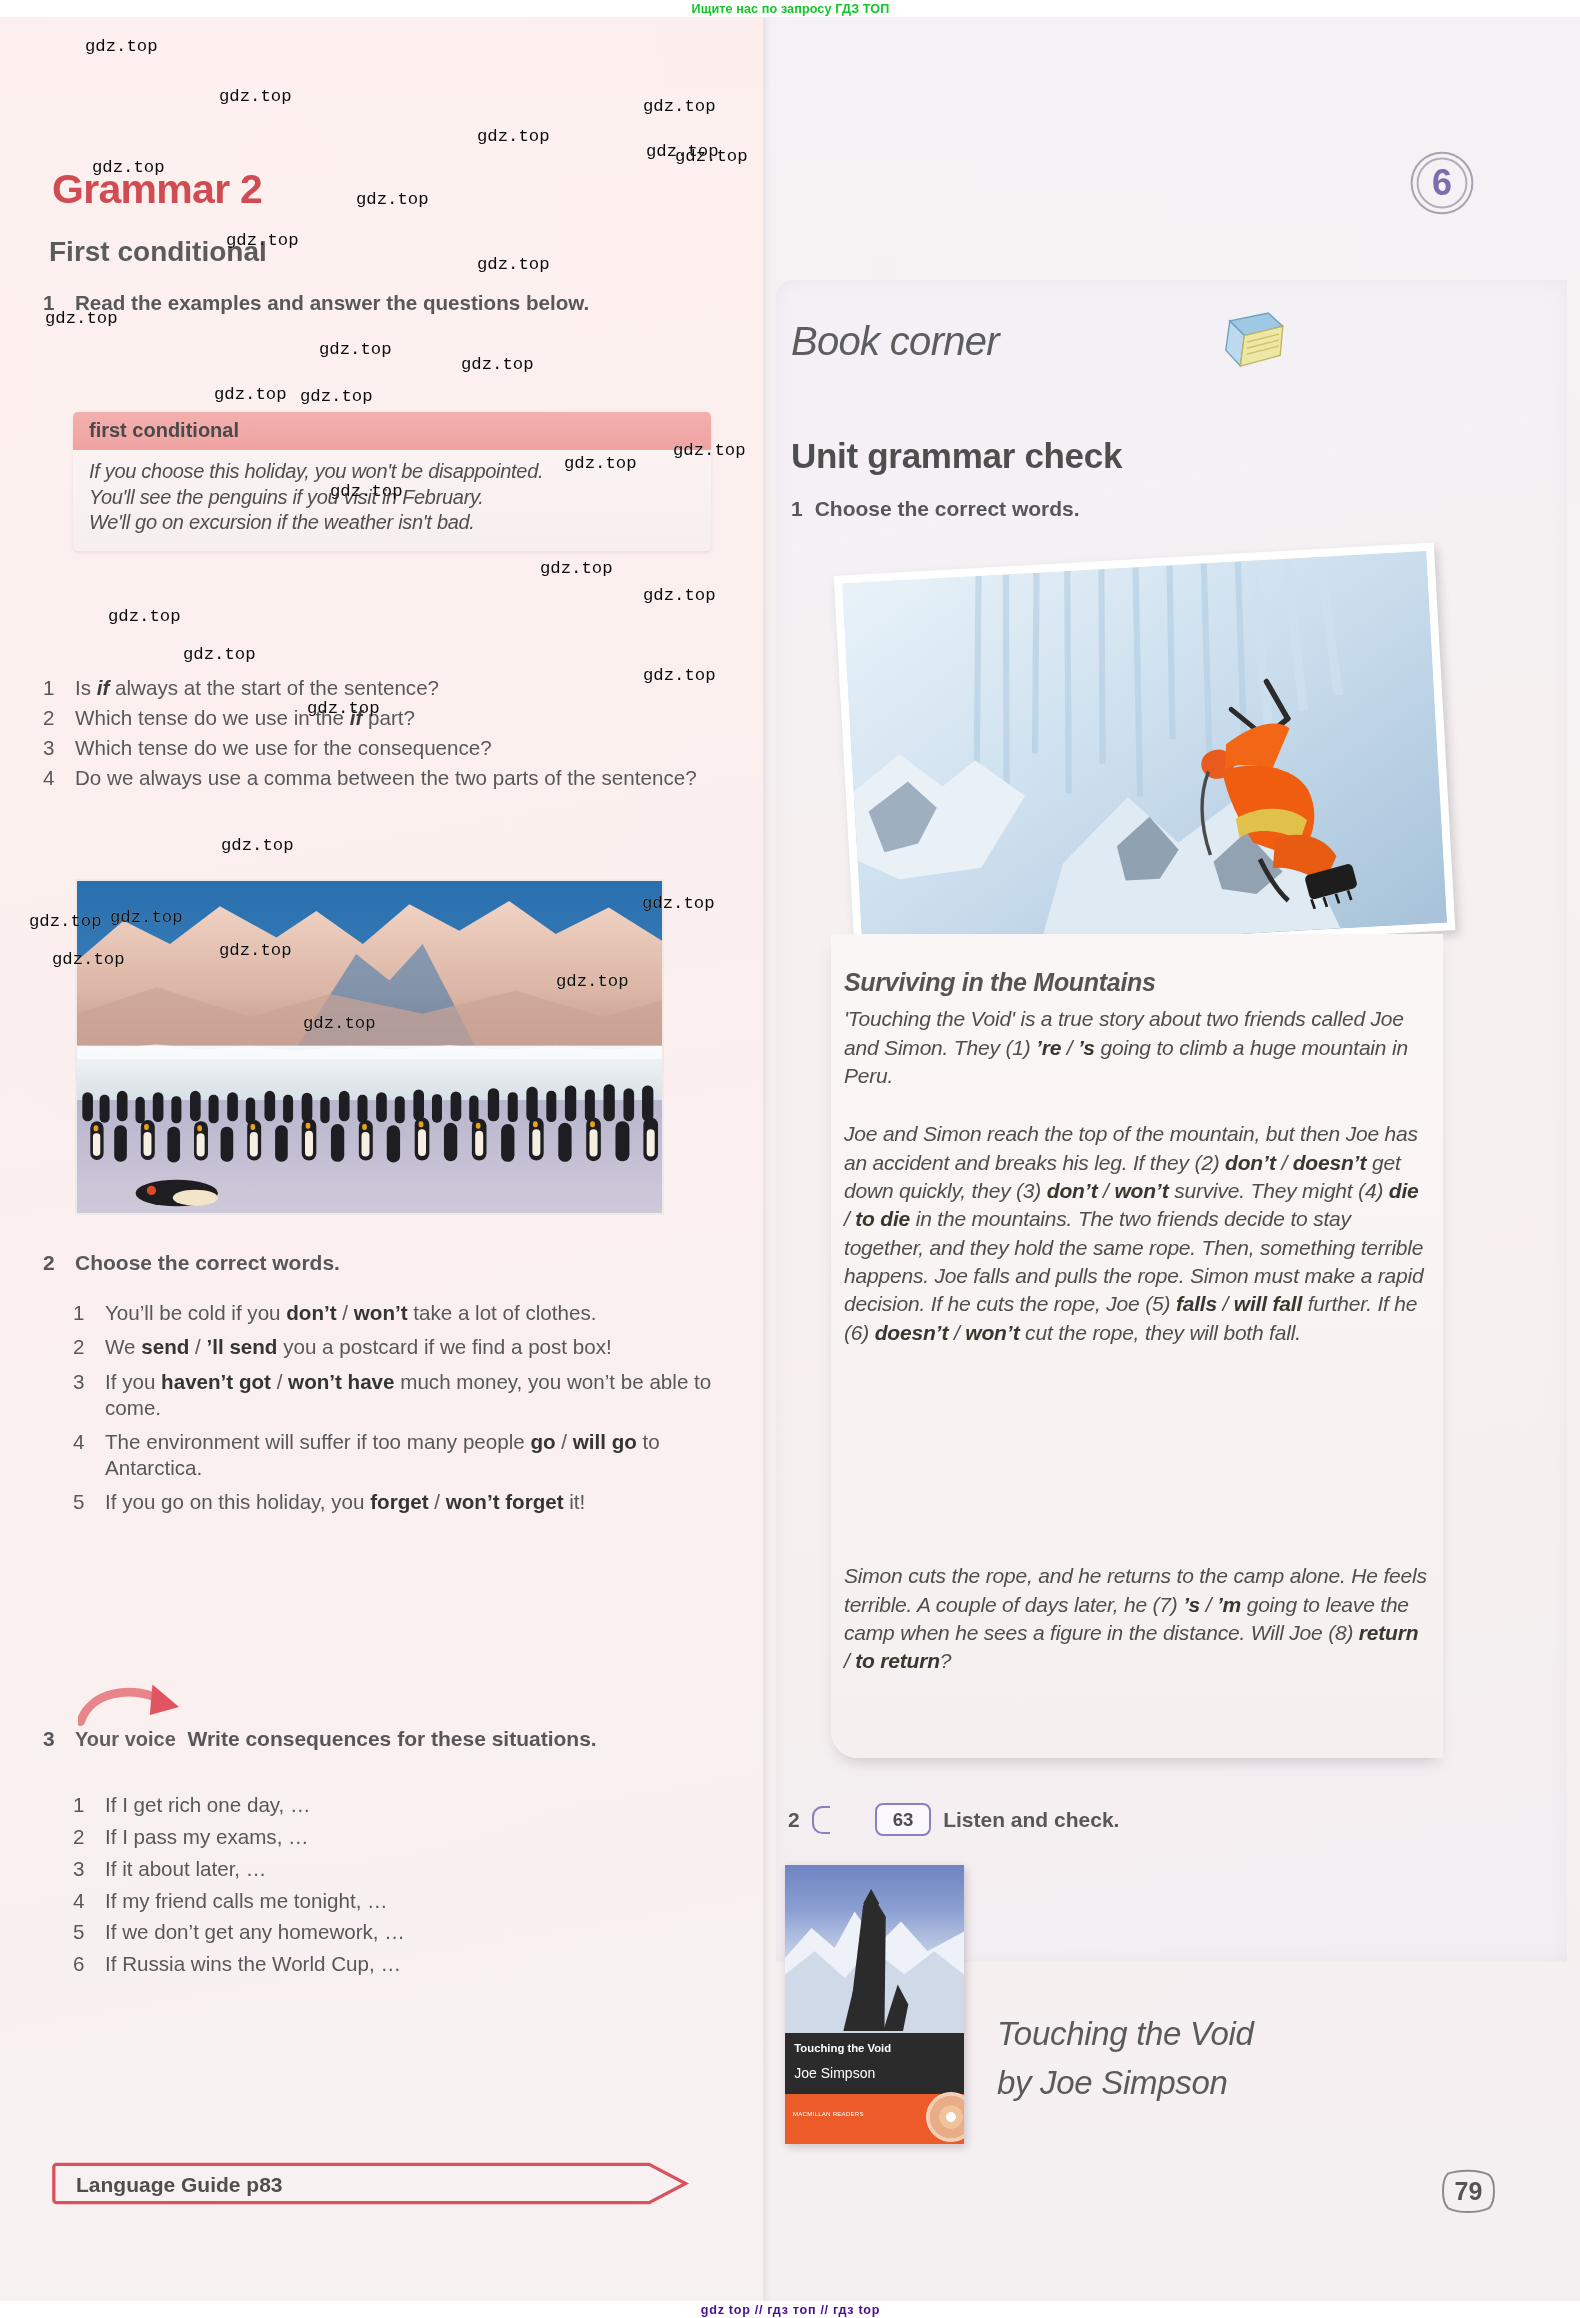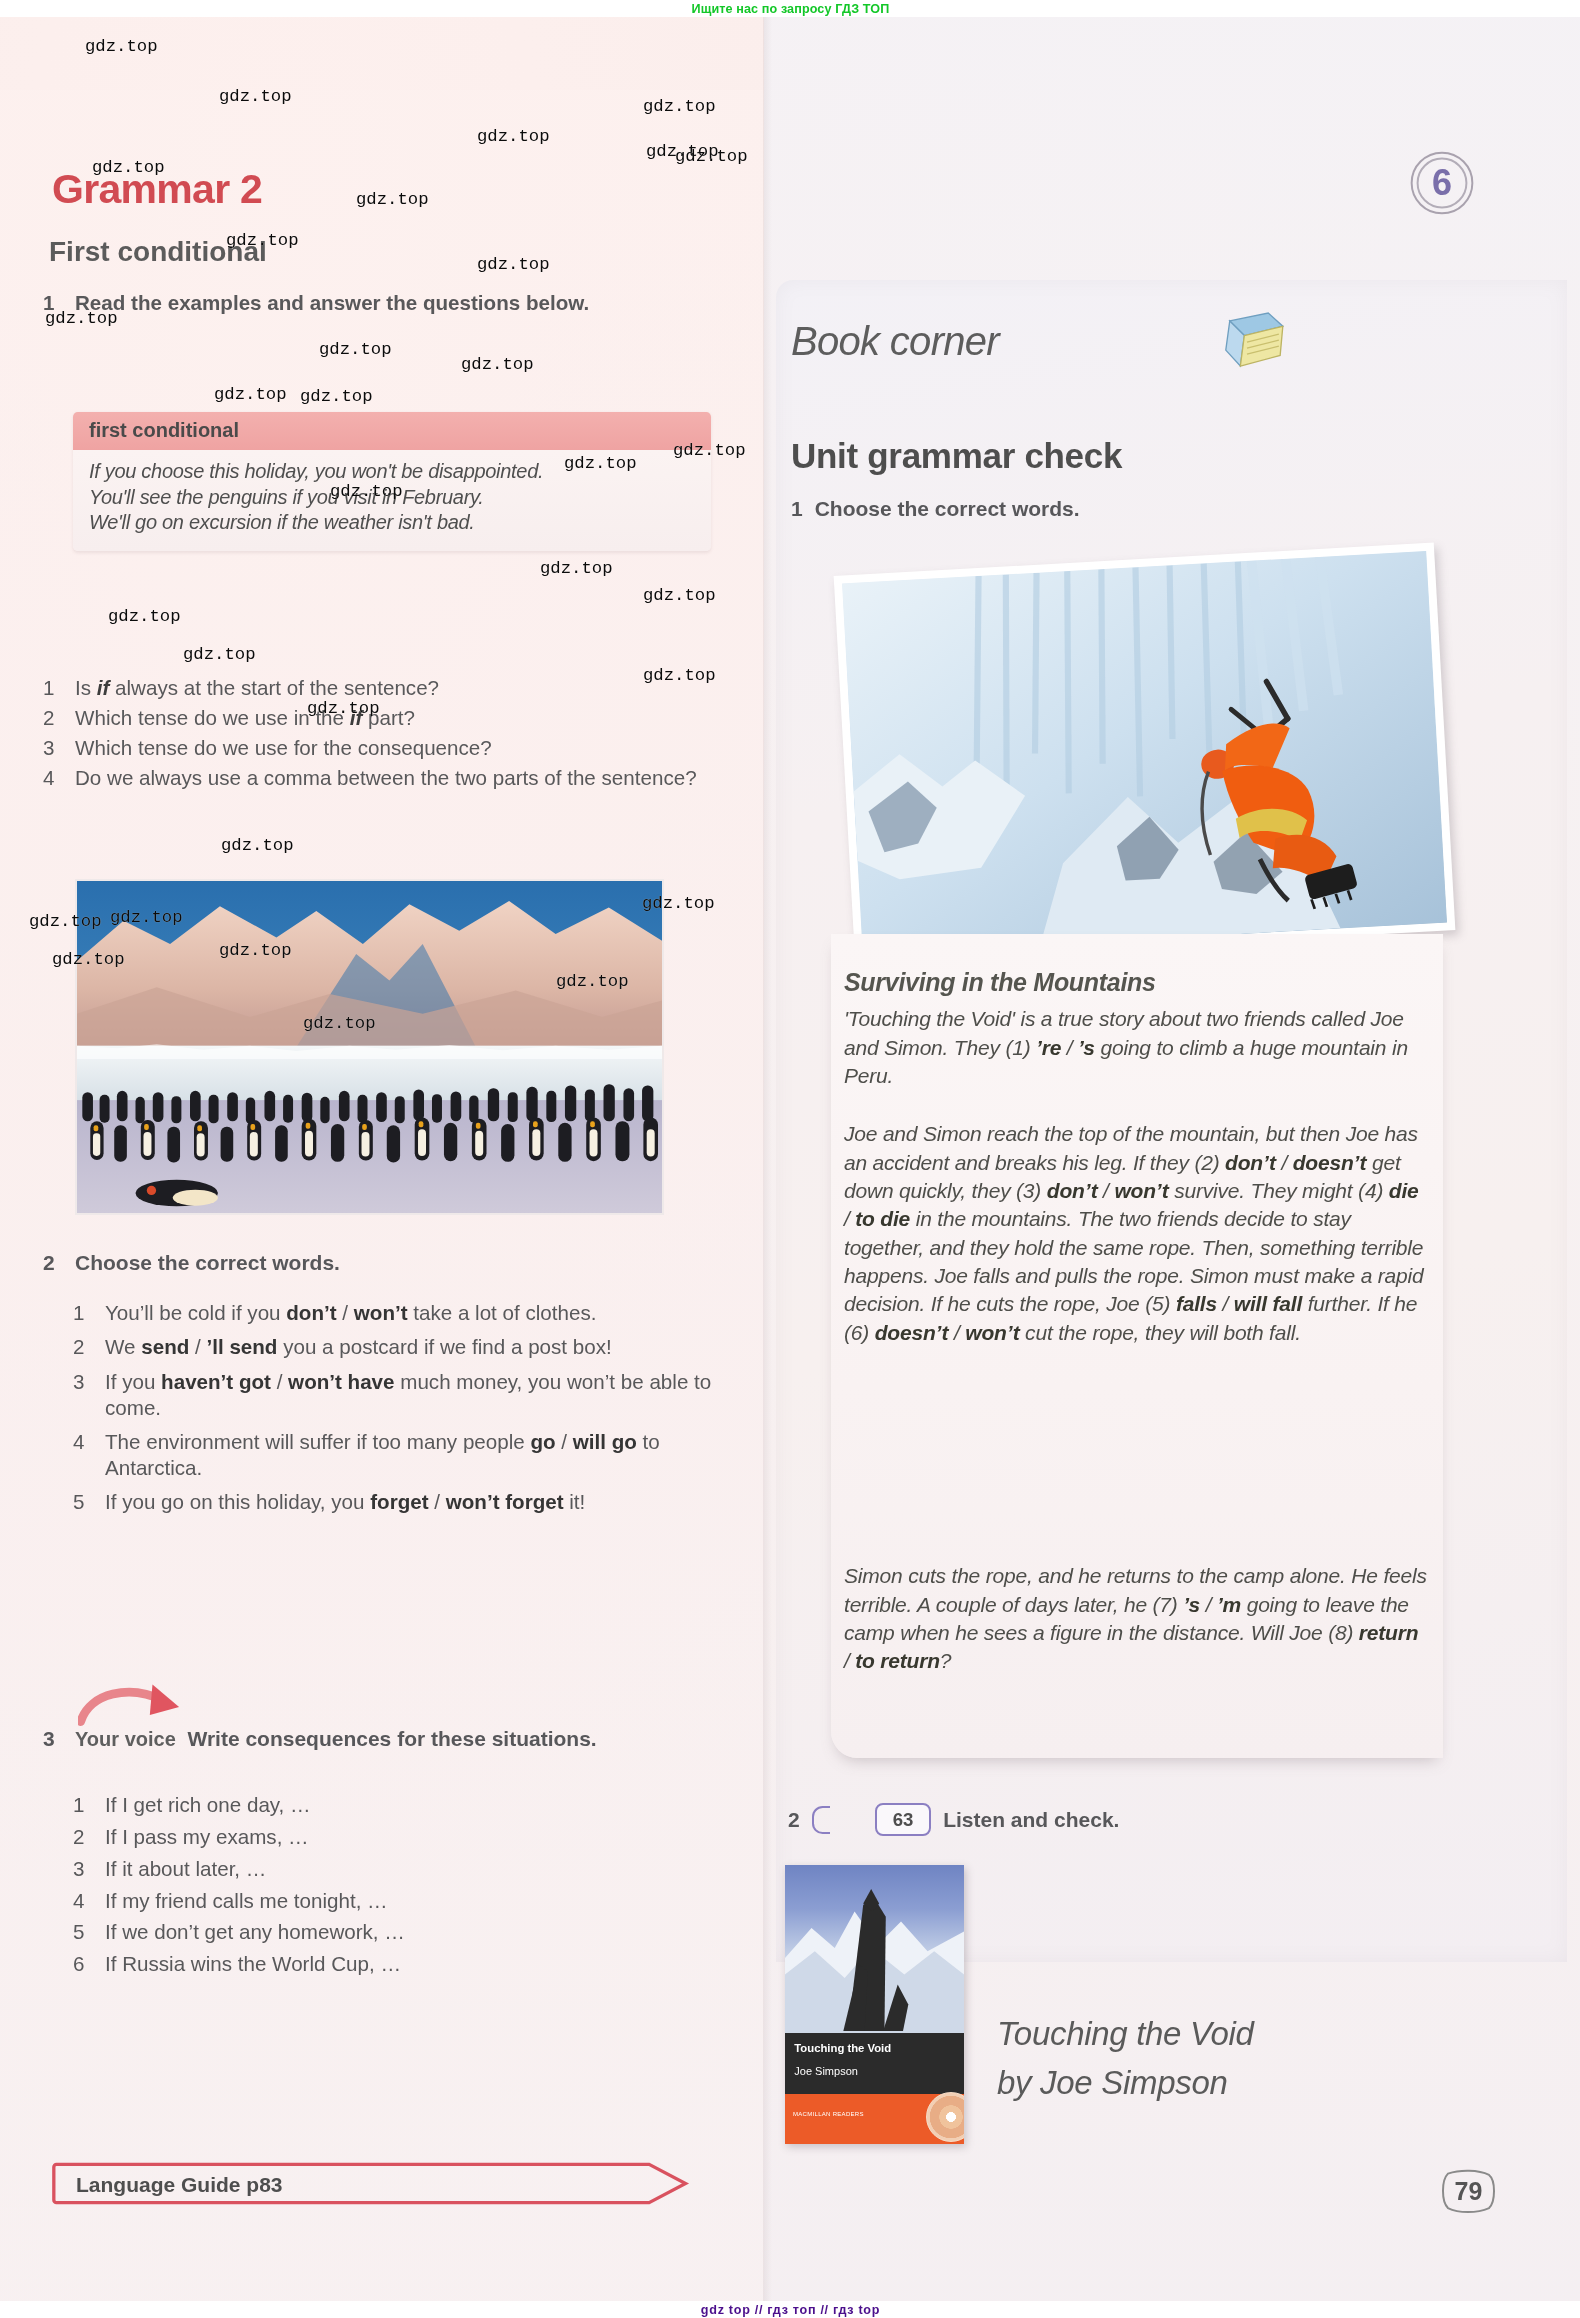--- a/index.html
+++ b/index.html
@@ -225,21 +225,21 @@
     position:absolute;left:785px;top:1848px;width:179px;height:279px;
     box-shadow:2px 3.3px 8px rgba(100,90,100,.3);
     overflow:hidden;background:#7e90c4;
   }
   .bc-sky{position:absolute;left:0;top:0;width:100%;height:63%;
     background:linear-gradient(180deg,#6f84c3 0%,#8b9ed2 25%,#cdd8ea 55%,#e7ecf4 100%);}
   .bc-peak{position:absolute;left:0;top:0;width:100%;height:100%;}
   .bc-dark{position:absolute;left:0;top:60%;width:100%;height:22%;background:#2b2b2b;}
   .bc-orange{position:absolute;left:0;top:82%;width:100%;height:18%;background:#ec5b28;}
   .bc-t1{position:absolute;left:9.3px;top:63.5%;font-size:11.3px;font-weight:700;color:#fff;}
-  .bc-t2{position:absolute;left:9.3px;top:71.5%;font-size:11px;color:#fff;}
+  .bc-t2{position:absolute;left:9.3px;top:71.5%;font-size:14px;color:#fff;}
   .bc-logo{position:absolute;left:8px;top:88%;font-size:6px;color:#fff;letter-spacing:0.3px;}
   .bc-cd{position:absolute;right:-12px;bottom:2.7px;width:48px;height:48px;border-radius:50%;
     background:radial-gradient(circle at 50% 50%, #fff 0 14%, #f0c39c 15% 34%, #e8ad86 35% 62%, #f2cfb4 63% 100%);
     border:1.3px solid #f6ddc8;}
 
   .tv-title{
     position:absolute;left:997px;top:1998px;
     font-size:33px;color:#5a5a5a;font-style:italic;letter-spacing:-0.3px;
   }
   .tv-author{

